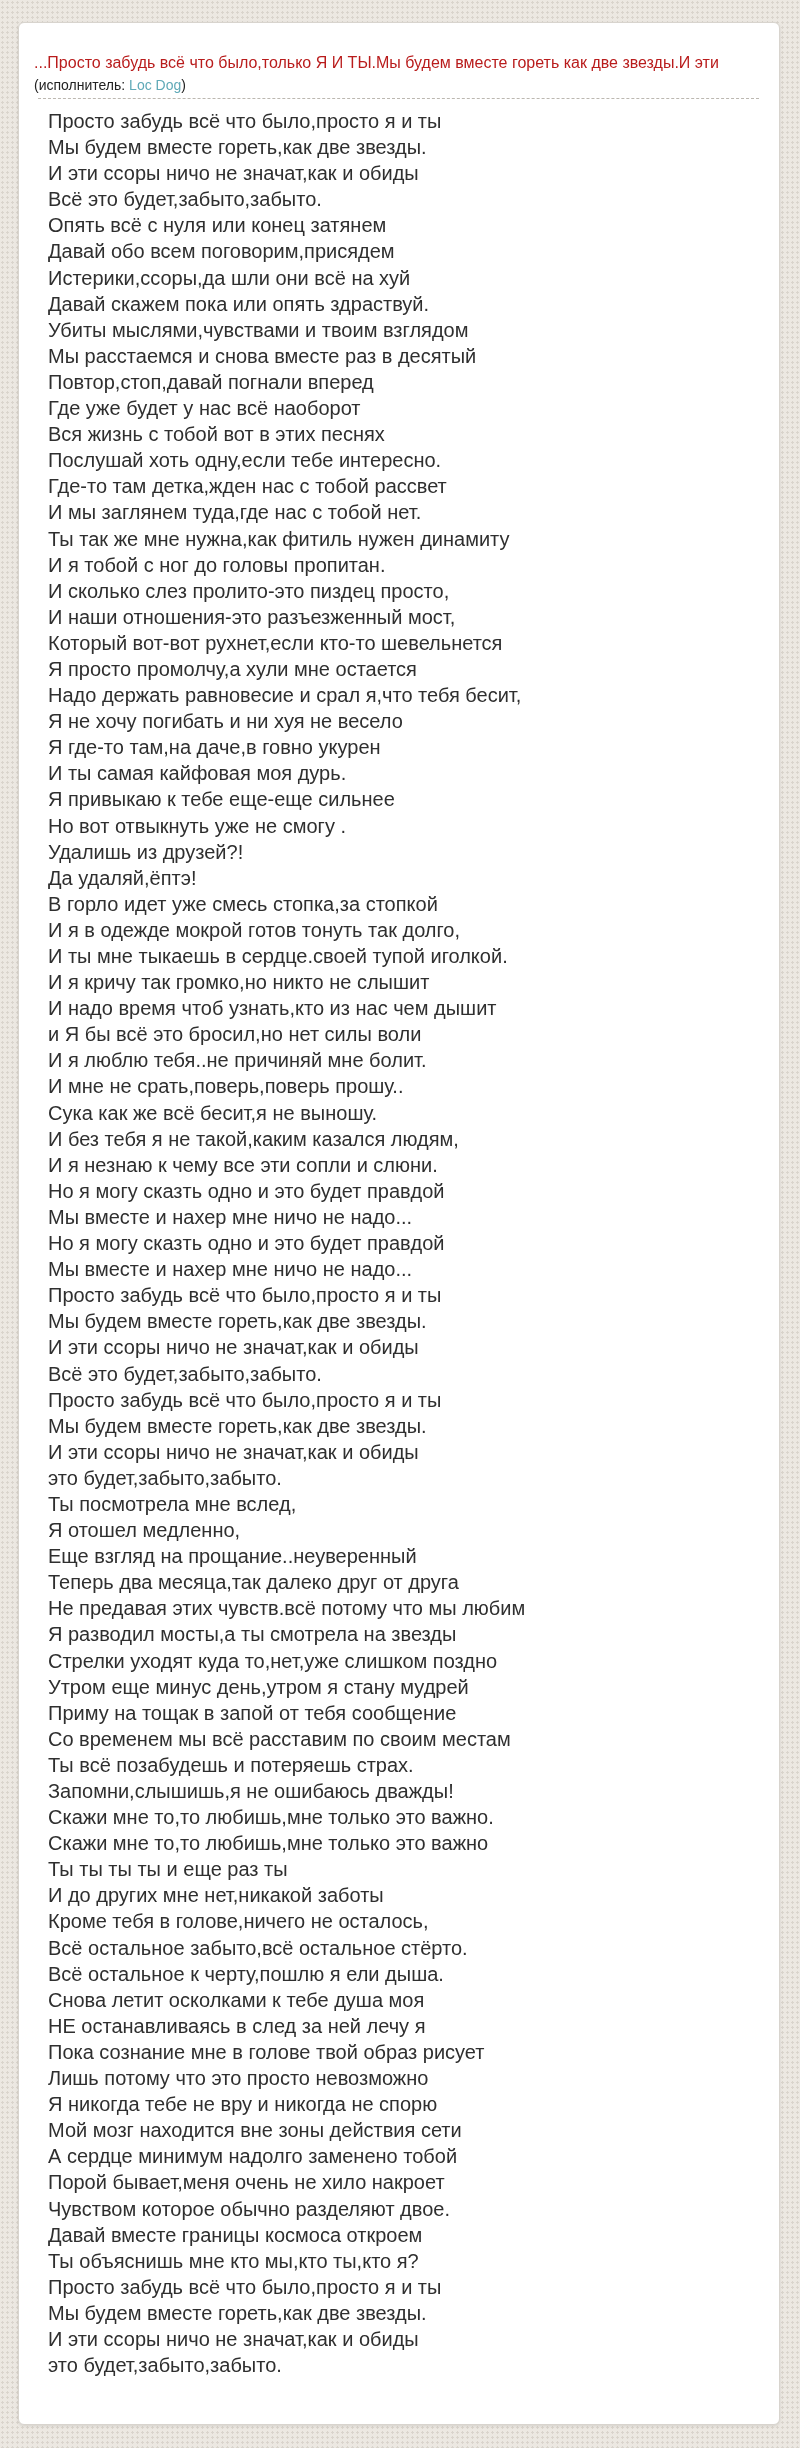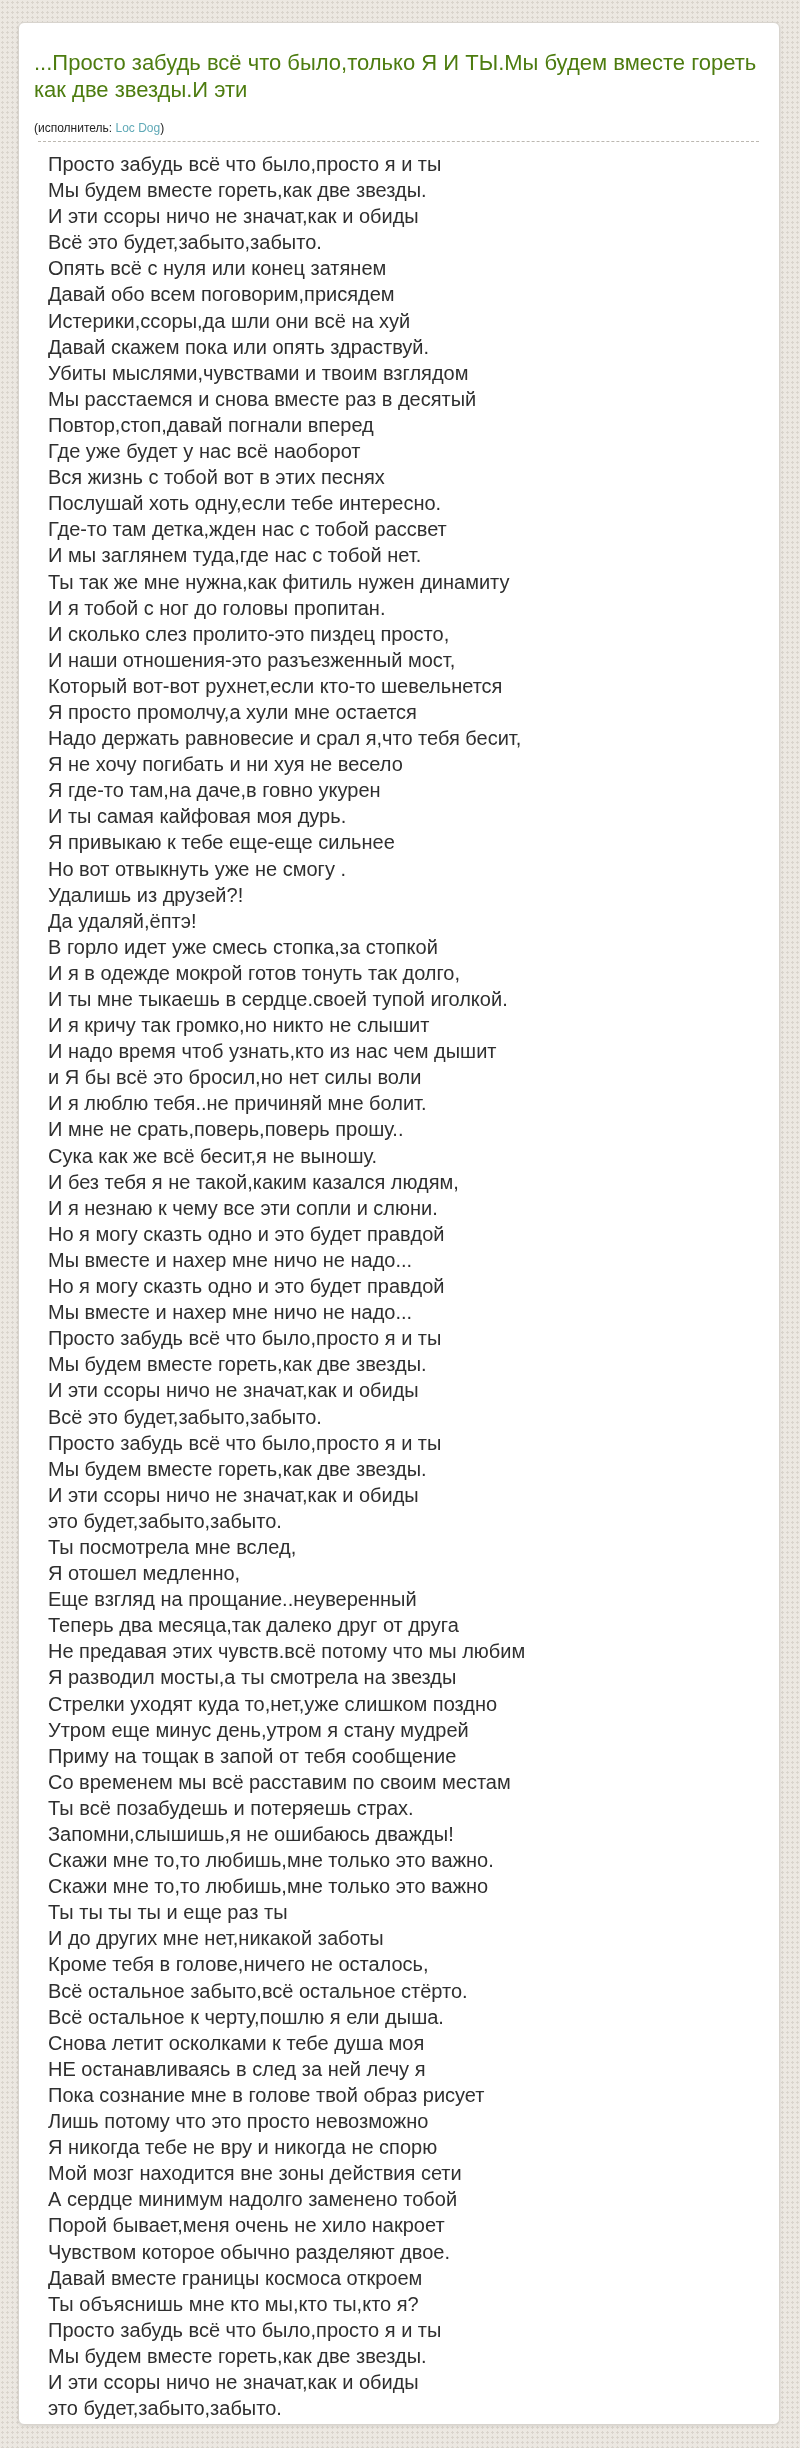--- a/index.html
+++ b/index.html
@@ -22,28 +22,28 @@
     background:#ffffff;
     border:1px solid #d8d4ce;
     border-radius:6px;
     box-shadow:0 1px 3px rgba(0,0,0,0.10);
     box-sizing:border-box;
     padding:26px 0 0 15px;
   }
   .title{
     margin:0;
     width:748px;
-    font-size:22px;
+    font-size:16px;
     line-height:27px;
     font-weight:normal;
-    color:#4d7c0f;
+    color:#b91c1c;
   }
   .artist-line{
-    margin-top:17px;
-    font-size:12px;
+    margin-top:1px;
+    font-size:14px;
     line-height:17px;
     color:#222222;
   }
   .artist-link{
     color:#5fa9b7;
     text-decoration:none;
     cursor:pointer;
   }
   .separator{
     margin:4px 20px 0 4px;

